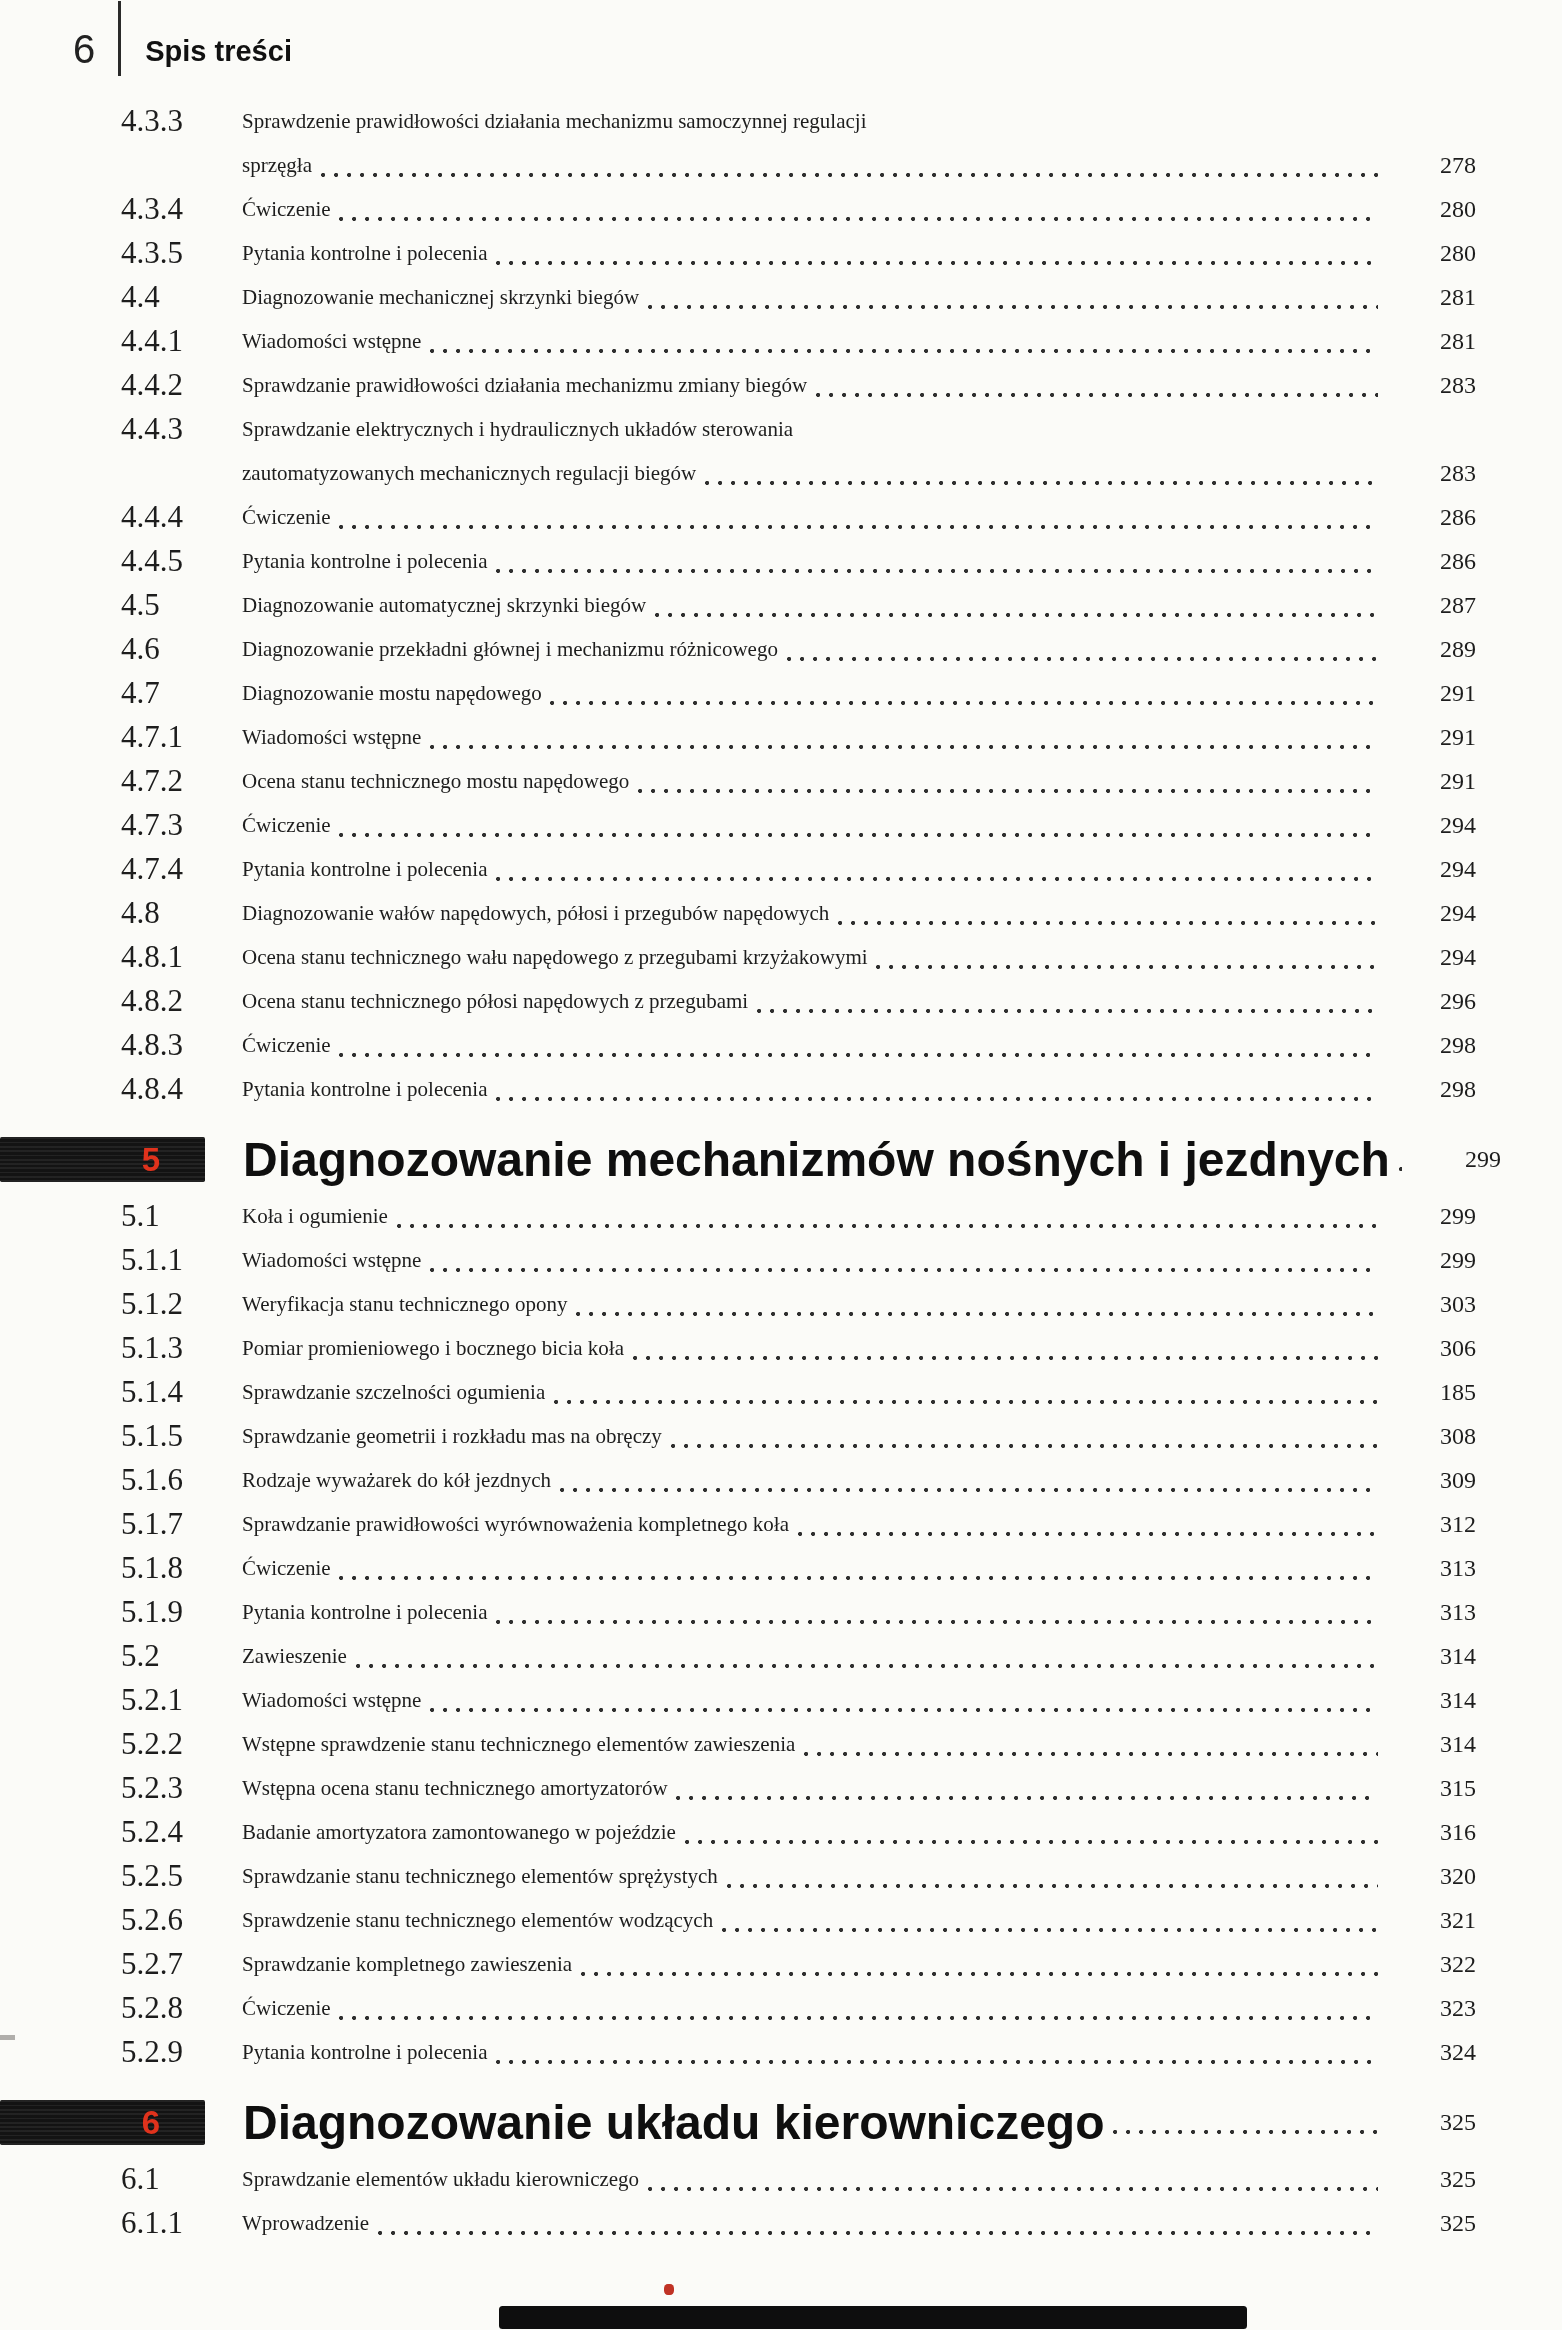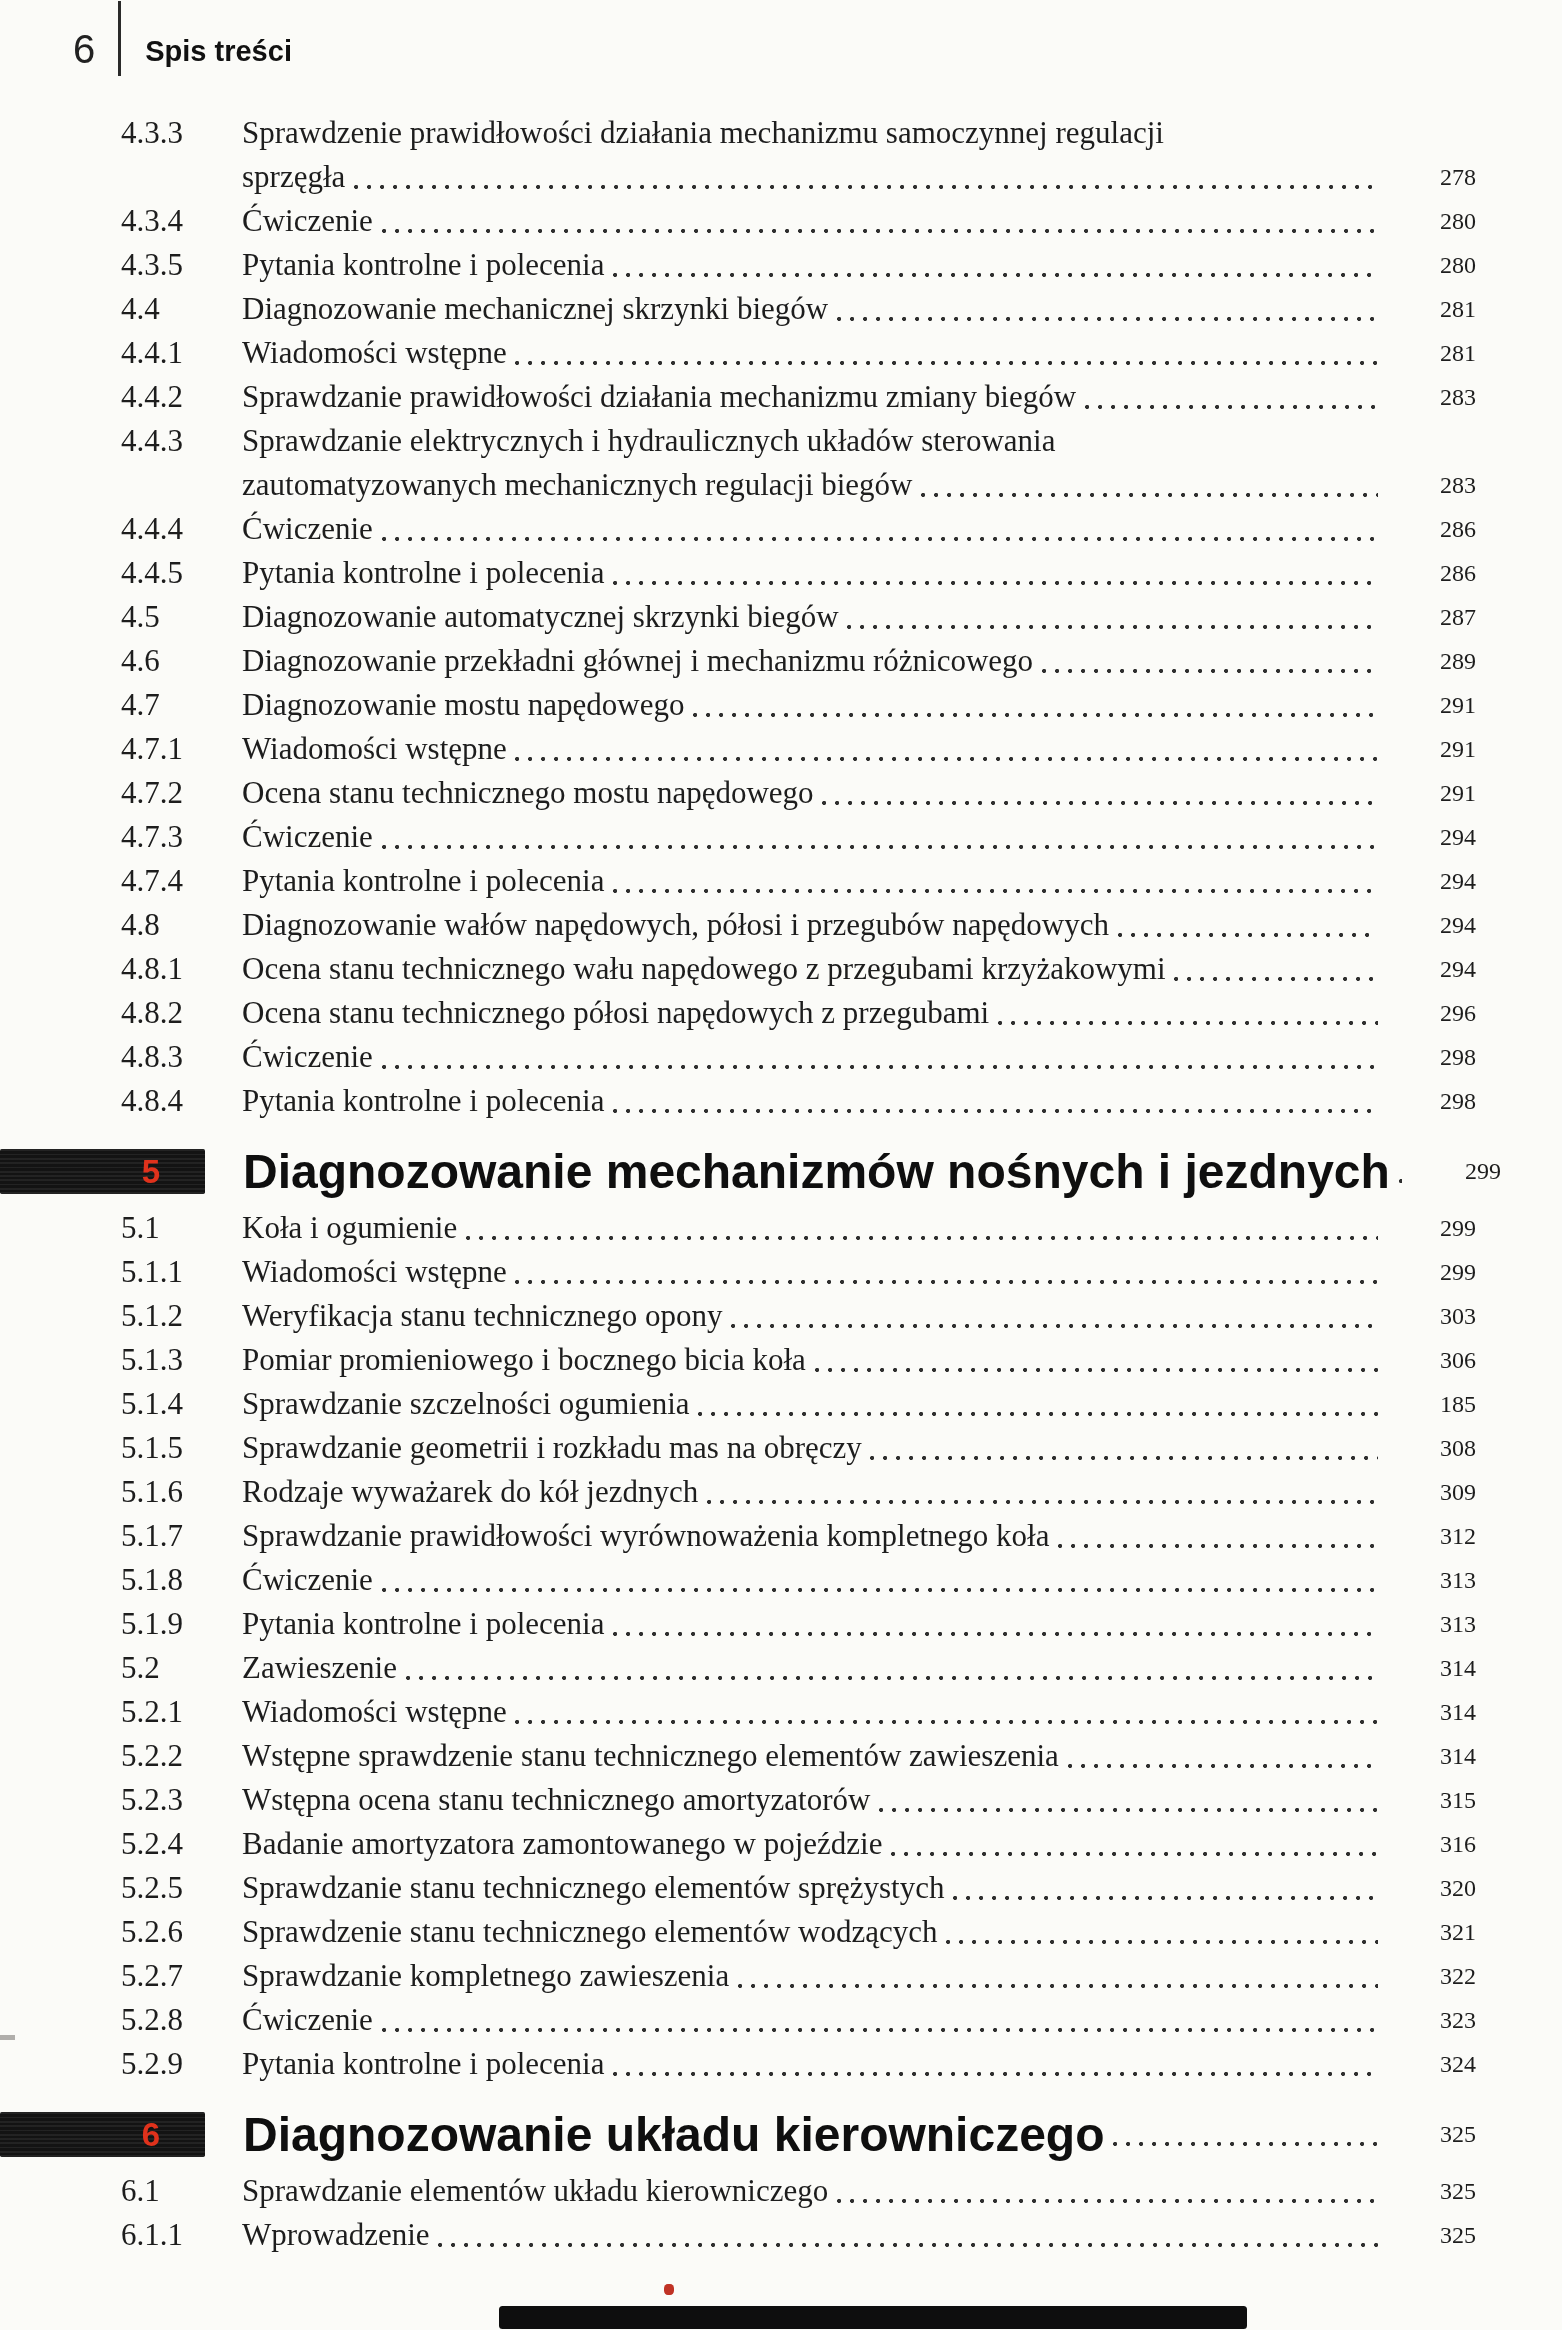--- a/index.html
+++ b/index.html
@@ -41,35 +41,35 @@
     font-family: "Liberation Sans", sans-serif;
     font-weight: bold;
     font-size: 29px;
     line-height: 1;
     padding-bottom: 10.4px;
     color: #111;
   }
 
   
   .toc {
-    margin-top: 35px;
+    margin-top: 23px;
     padding-left: 121px;
     padding-right: 87px;
   }
   .row { display: flex; }
   .entry-row { height: 44px; }
   .num {
     width: 121px;
     flex-shrink: 0;
     font-size: 31px;
     line-height: 44px;
     white-space: nowrap;
   }
   .title {
-    font-size: 31px;
+    font-size: 21px;
     line-height: 44px;
     white-space: nowrap;
   }
   .leader { flex: 1; position: relative; min-width: 35px; }
   .leader::after {
     content: '';
     position: absolute;
     left: 8.7px;
     right: 22.5px;
     bottom: 9.5px;

